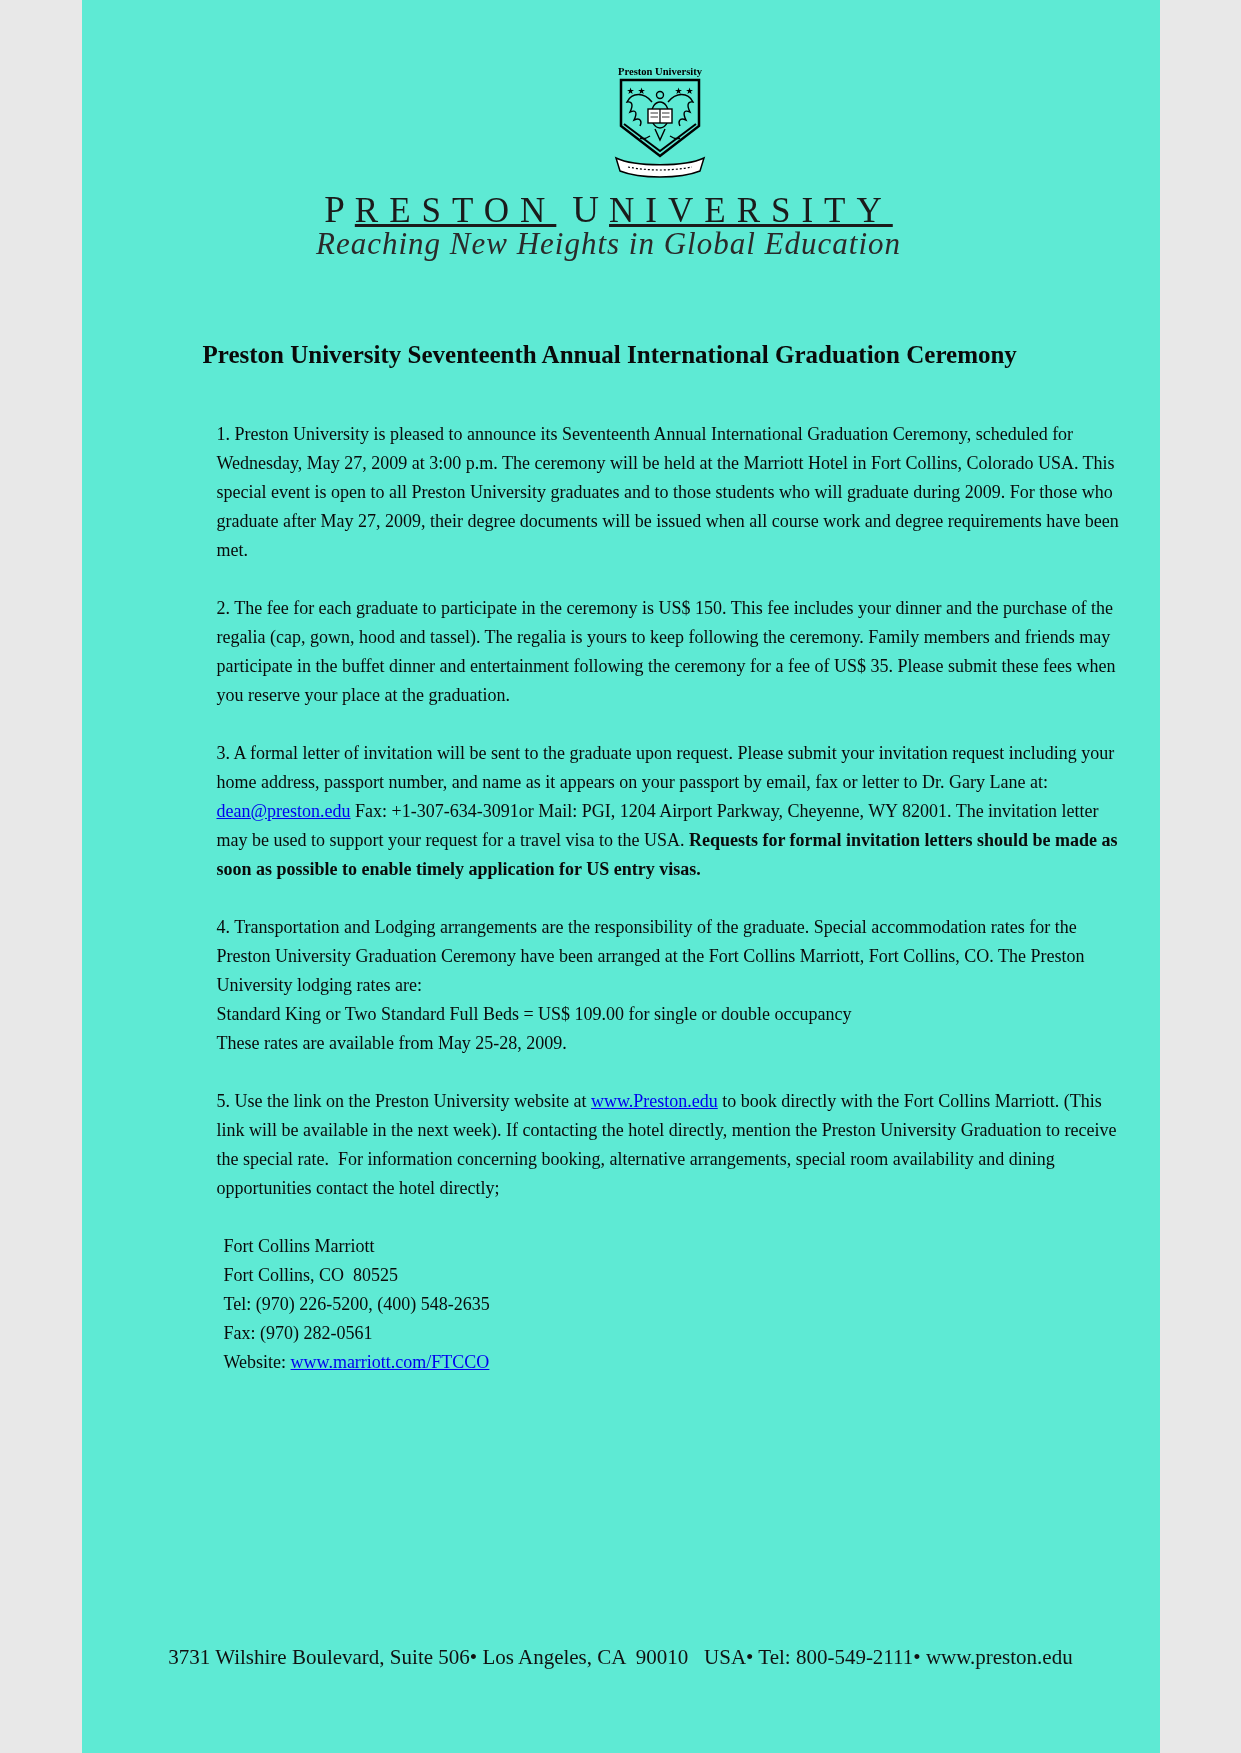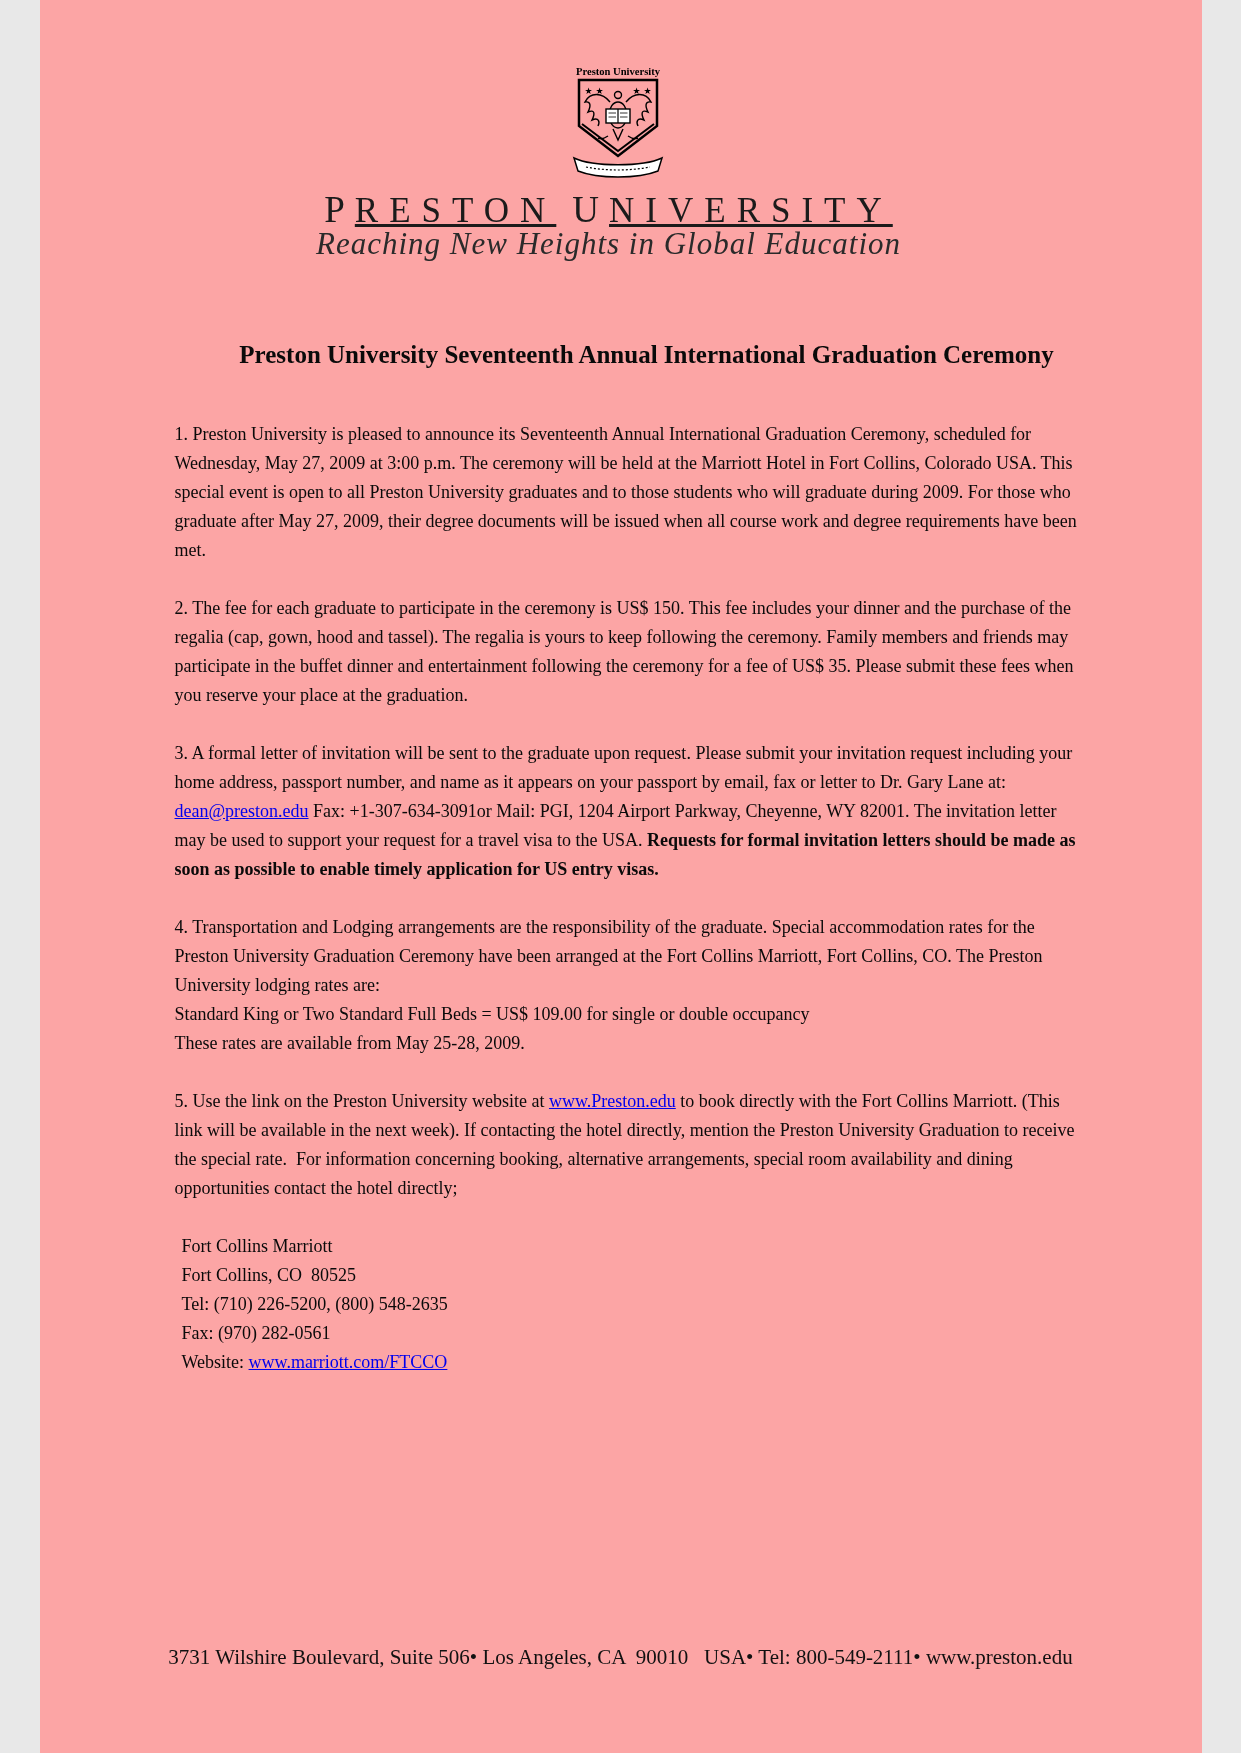--- a/index.html
+++ b/index.html
@@ -1,20 +1,20 @@
 <!DOCTYPE html>
 <html><head>
 <meta charset="utf-8">
 <style>
   html,body { margin:0; padding:0; background:#e8e8e8; }
   .page {
     position:relative;
-    width:1162px; height:1753px;
+    width:1078px; height:1753px;
     margin:0 auto;
-    background:#fca5a5;
+    background:#5eead4;
     font-family:"Liberation Serif", serif;
     color:#0a0a0a;
     overflow:hidden;
   }
   
   .crest {
     position:absolute; left:518px; top:58px;
     width:120px; height:124px;
   }
   .uni-name {
@@ -28,22 +28,21 @@
   .uni-name .word-gap { display:inline-block; width:16px; }
   .tagline {
     position:absolute; left:0; top:226px; width:100%;
     text-align:center; transform:translateX(-12px);
     font-style:italic; font-size:31px; letter-spacing:1px;
     color:#2a2a2a;
     white-space:nowrap;
   }
   
   .doc-title {
-    position:absolute; left:151px; top:341px; width:912px;
-    text-align:center;
+    position:absolute; left:121px; top:341px; width:912px;
     font-size:25px; font-weight:bold;
     white-space:nowrap;
   }
   .body-text {
     position:absolute; left:135px; top:420px; width:912px;
     font-size:18px; line-height:29px;
   }
   .body-text p { margin:0 0 29px 0; white-space:pre-wrap; }
   .body-text b { font-weight:bold; }
   a.doc-link {
@@ -112,21 +111,21 @@
 
     <p><span>4. Transportation and Lodging arrangements are the responsibility of the graduate. Special accommodation rates for the Preston University Graduation Ceremony have been arranged at the Fort Collins Marriott, Fort Collins, CO. The Preston University lodging rates are:
 Standard King or Two Standard Full Beds = US$ 109.00 for single or double occupancy
 These rates are available from May 25-28, 2009.</span></p>
 
     <p><span>5. Use the link on the Preston University website at </span><a class="doc-link">www.Preston.edu</a><span> to book directly with the Fort Collins Marriott. (This link will be available in the next week). If contacting the hotel directly, mention the Preston University Graduation to receive the special rate.  For information concerning booking, alternative arrangements, special room availability and dining opportunities contact the hotel directly;</span></p>
 
     <div class="contact-block">
       <div>Fort Collins Marriott</div>
       <div>Fort Collins, CO  80525</div>
-      <div>Tel: (710) 226-5200, (800) 548-2635</div>
+      <div>Tel: (970) 226-5200, (400) 548-2635</div>
       <div>Fax: (970) 282-0561</div>
       <div><span>Website: </span><a class="doc-link">www.marriott.com/FTCCO</a></div>
     </div>
 
   </div>
 
   <div class="footer">3731 Wilshire Boulevard, Suite 506• Los Angeles, CA  90010   USA• Tel: 800-549-2111• www.preston.edu</div>
 
 </div>
 

